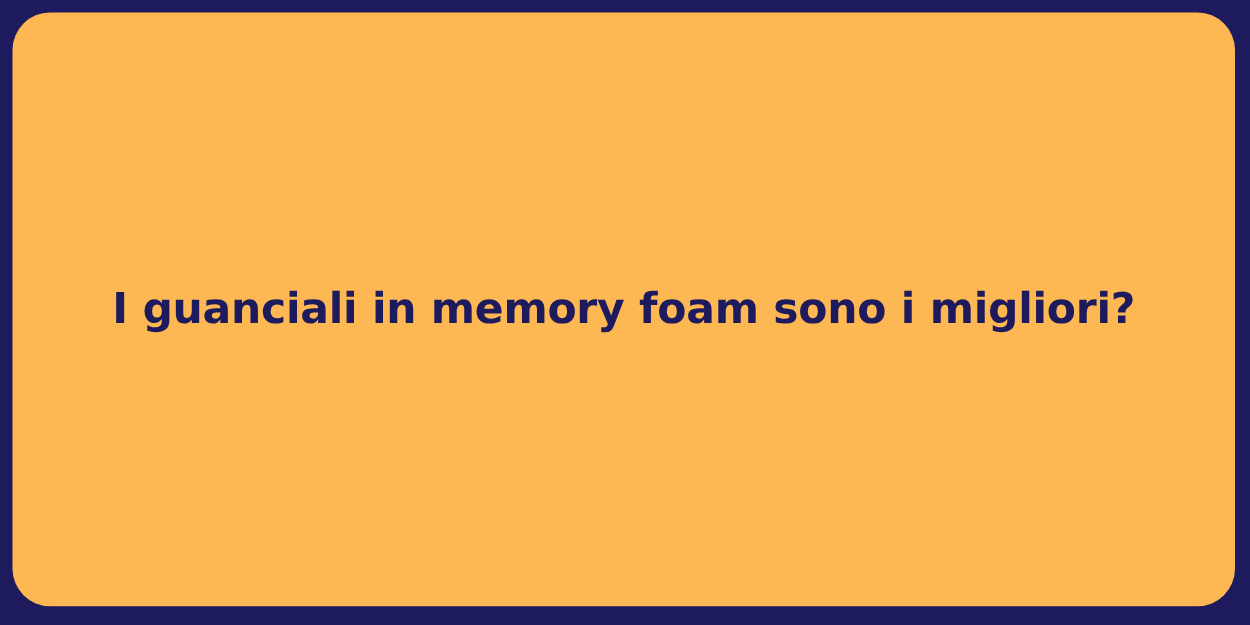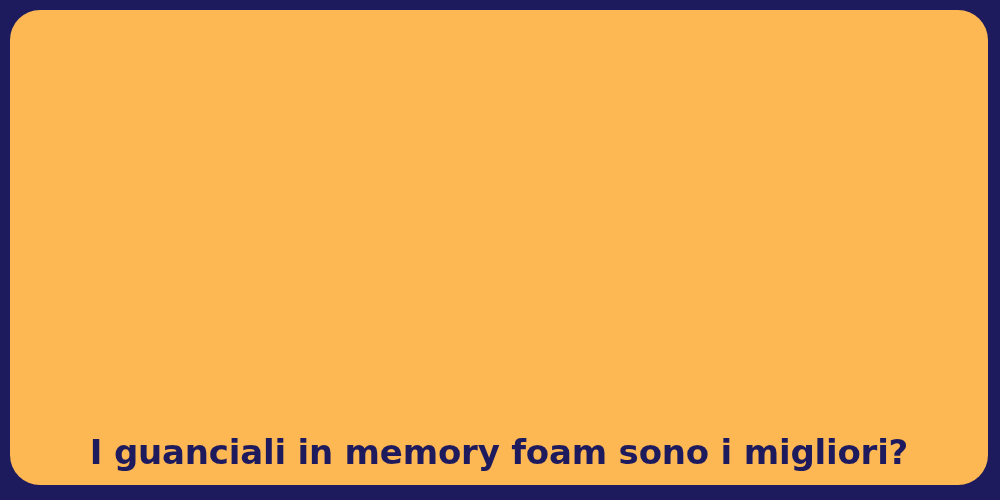--- a/index.html
+++ b/index.html
@@ -25,23 +25,23 @@
     padding: 10px 12px 15px 10px;
   }
 
   .banner-panel {
     box-sizing: border-box;
     width: 100%;
     height: 100%;
     background: #fdb854;
     border-radius: 30px;
     display: flex;
-    align-items: flex-end;
+    align-items: center;
     justify-content: center;
-    padding: 12px 60px;
+    padding: 0 60px;
   }
 
   .banner-headline {
     margin: 0;
     color: #1e1a5e;
     font-family: "DejaVu Sans", "Liberation Sans", sans-serif;
     font-size: 34px;
     font-weight: 700;
     line-height: 1.25;
     letter-spacing: -0.2px;

